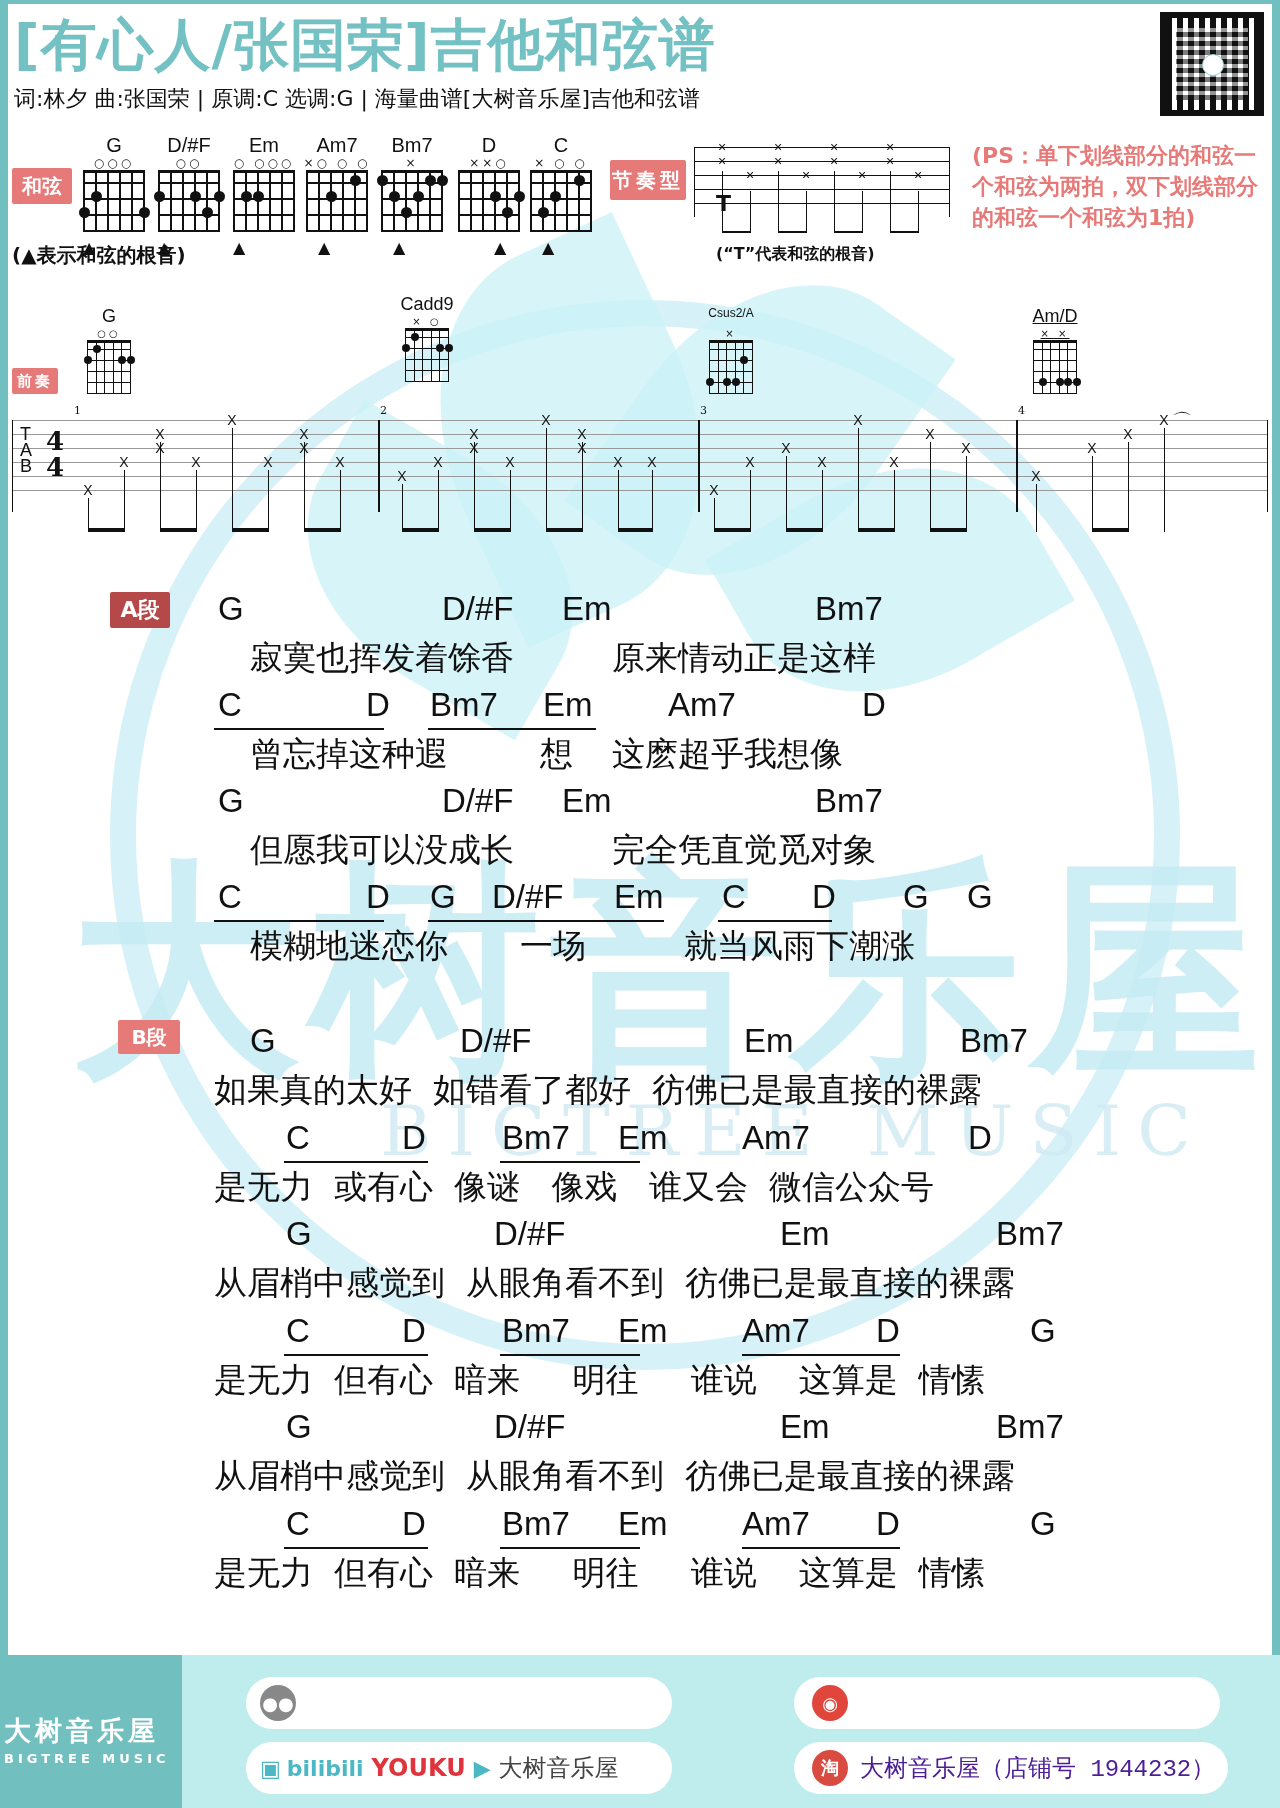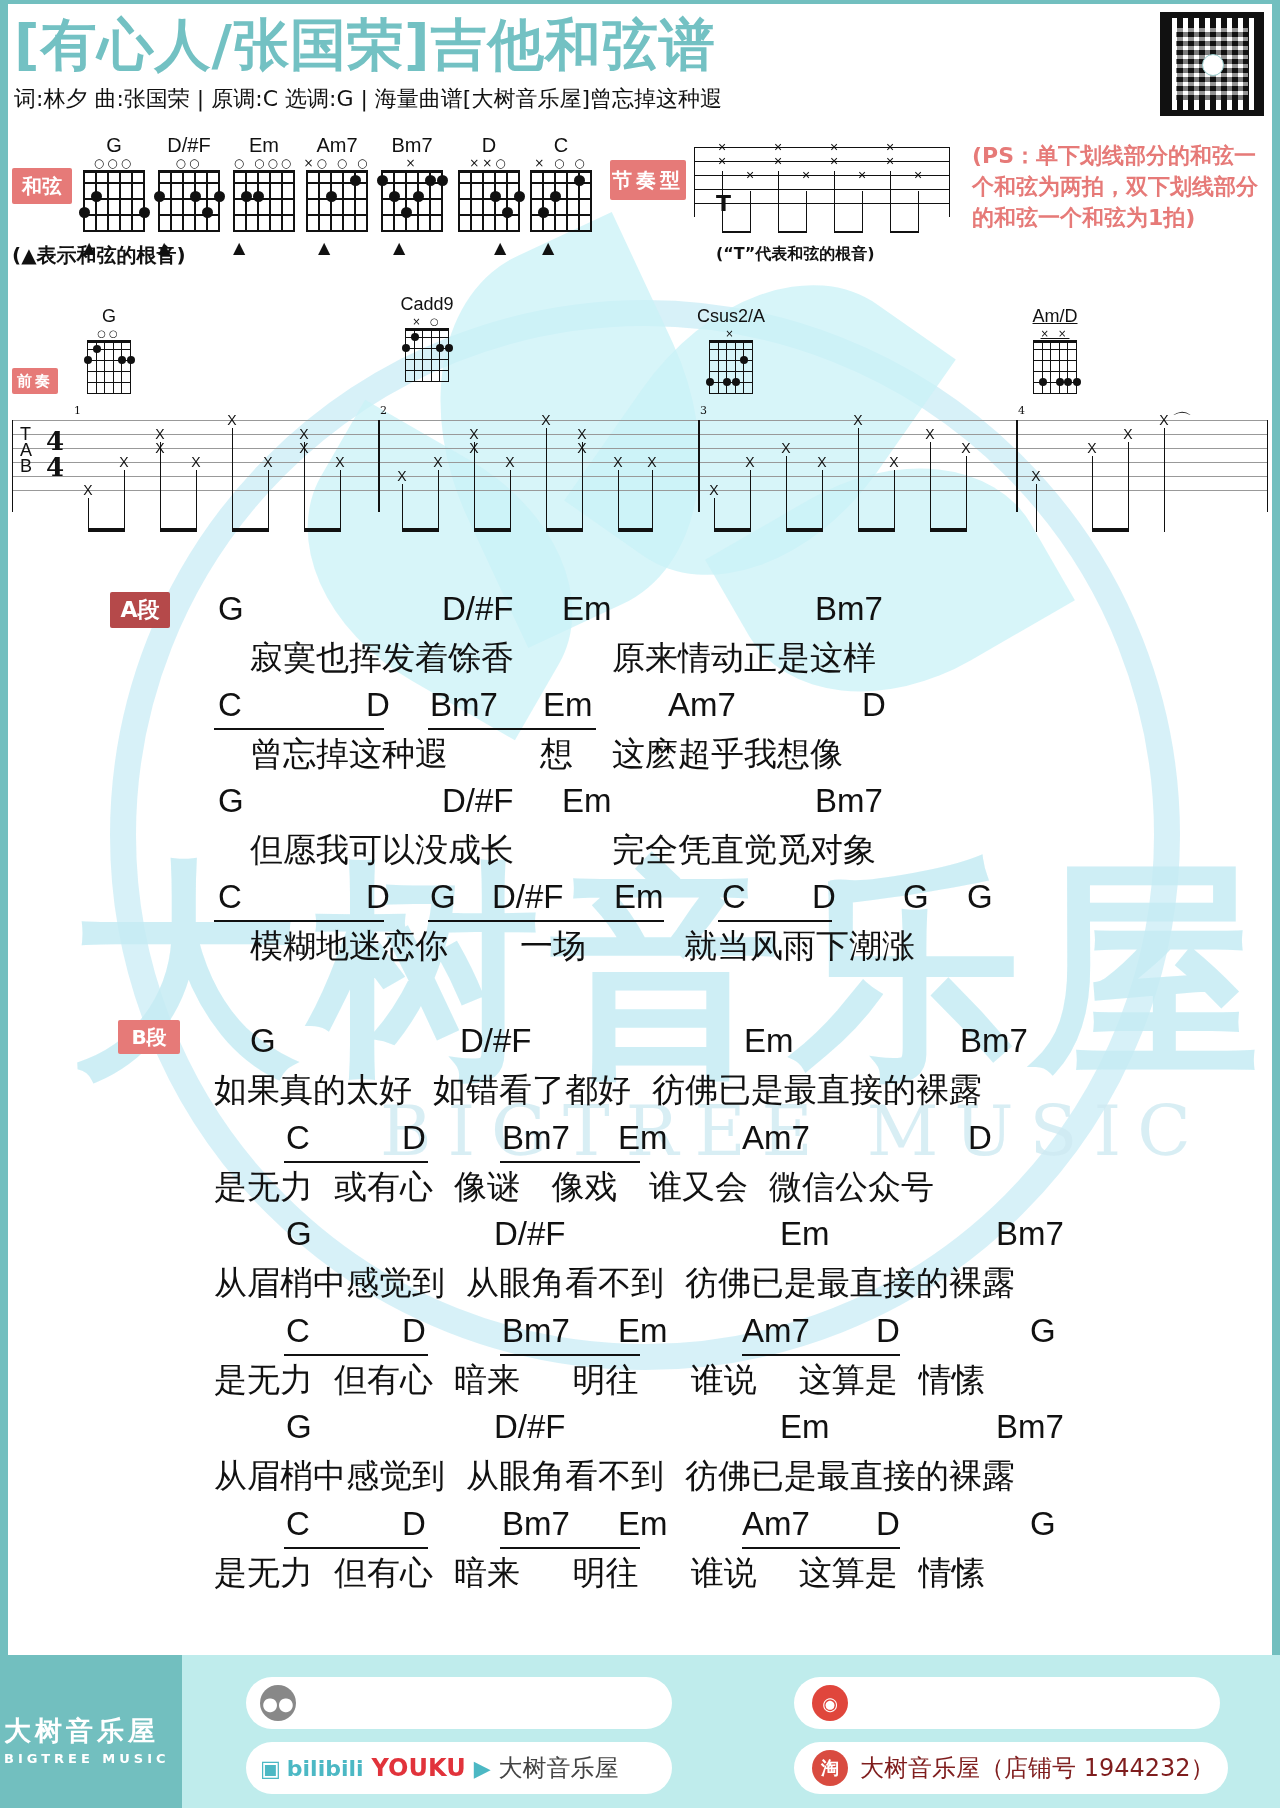--- a/index.html
+++ b/index.html
@@ -67,21 +67,21 @@
 
 <div class="wm wm-circle"></div>
 <div class="wm wm-leaf" style="left:440px;top:250px;width:260px;height:360px;transform:rotate(-25deg);"></div>
 <div class="wm wm-leaf" style="left:640px;top:260px;width:240px;height:340px;transform:rotate(35deg);"></div>
 <div class="wm wm-leaf" style="left:330px;top:420px;width:220px;height:300px;transform:rotate(-60deg);"></div>
 <div class="wm wm-leaf" style="left:780px;top:430px;width:220px;height:300px;transform:rotate(60deg);"></div>
 <div class="wm wm-text">大树音乐屋</div>
 <div class="wm wm-sub">BIGTREE MUSIC</div>
 
 <div class="abs title">[有心人/张国荣]吉他和弦谱</div>
-<div class="abs subtitle">词:林夕  曲:张国荣 | 原调:C  选调:G | 海量曲谱[大树音乐屋]曾忘掉这种遐</div>
+<div class="abs subtitle">词:林夕  曲:张国荣 | 原调:C  选调:G | 海量曲谱[大树音乐屋]吉他和弦谱</div>
 <div class="abs qr">
     <div class="qr-inner"></div>
     <div class="qr-logo"></div>
   </div>
 
 <div class="abs tag tag-pink" style="left:12px;top:168px;width:60px;height:36px;font-size:20px;">和弦</div>
 
 <div id="chord-row">
     <div class="chord-diag" style="left: 80px; top: 134px; width: 68px;">
       <div class="chord-name">G</div>
@@ -211,21 +211,21 @@
       <div class="chord-name" style="font-size:18px">Cadd9</div>
       <div class="marks" style="font-size:10px;height:12px">×  ○</div>
       <div class="grid" style="width: 44px; height: 54px; border-width: 3px 1px 1px; background: repeating-linear-gradient(90deg, transparent 0px, transparent 7.6px, rgb(17, 17, 17) 7.6px, rgb(17, 17, 17) 8.6px), repeating-linear-gradient(0deg, transparent 0px, transparent 10px, rgb(17, 17, 17) 10px, rgb(17, 17, 17) 11px);">
         <span class="dot" style="width: 8px; height: 8px; left: 4.6px; top: 2px;"></span>
         <span class="dot" style="width: 8px; height: 8px; left: -4px; top: 13px;"></span>
         <span class="dot" style="width: 8px; height: 8px; left: 30.4px; top: 13px;"></span>
         <span class="dot" style="width: 8px; height: 8px; left: 39px; top: 13px;"></span>
       </div>
     </div>
     <div class="chord-diag" style="left: 686px; top: 306px; width: 90px;">
-      <div class="chord-name" style="font-size:18px">Csus2/A</div>
+      <div class="chord-name" style="font-size:12px">Csus2/A</div>
       <div class="marks" style="font-size:10px;height:12px">×</div>
       <div class="grid" style="width: 44px; height: 54px; border-width: 3px 1px 1px; background: repeating-linear-gradient(90deg, transparent 0px, transparent 7.6px, rgb(17, 17, 17) 7.6px, rgb(17, 17, 17) 8.6px), repeating-linear-gradient(0deg, transparent 0px, transparent 10px, rgb(17, 17, 17) 10px, rgb(17, 17, 17) 11px);">
         <span class="dot" style="width: 8px; height: 8px; left: 30.4px; top: 13px;"></span>
         <span class="dot" style="width: 8px; height: 8px; left: -4px; top: 35px;"></span>
         <span class="dot" style="width: 8px; height: 8px; left: 13.2px; top: 35px;"></span>
         <span class="dot" style="width: 8px; height: 8px; left: 21.8px; top: 35px;"></span>
       </div>
     </div>
     <div class="chord-diag" style="left: 1010px; top: 306px; width: 90px; text-decoration: underline;">
       <div class="chord-name" style="font-size:18px">Am/D</div>
@@ -441,14 +441,14 @@
   <span style="color:#4cb8c4;font-weight:bold;font-size:22px;margin-right:8px;">bilibili</span>
   <span style="color:#e1333b;font-weight:bold;font-size:24px;margin-right:8px;">YOUKU</span>
   <span style="color:#4cb8c4;font-size:22px;margin-right:8px;">▶</span>
   <span style="color:#444;">大树音乐屋</span>
 </div>
 <div class="pill" style="left:794px;top:1677px;width:426px;padding-left:18px;">
   <span class="ic" style="background:#e0463c;">◉</span>
 </div>
 <div class="pill" style="left:794px;top:1742px;width:434px;padding-left:18px;">
   <span class="ic" style="background:#d94b40;">淘</span>
-  <span style="color:#7f1d1d;">大树音乐屋（店铺号 1944232）</span>
+  <span style="color:#4c1d95;font-family:Liberation Mono, monospace;">大树音乐屋（店铺号 1944232）</span>
 </div>
 
 </body></html>

